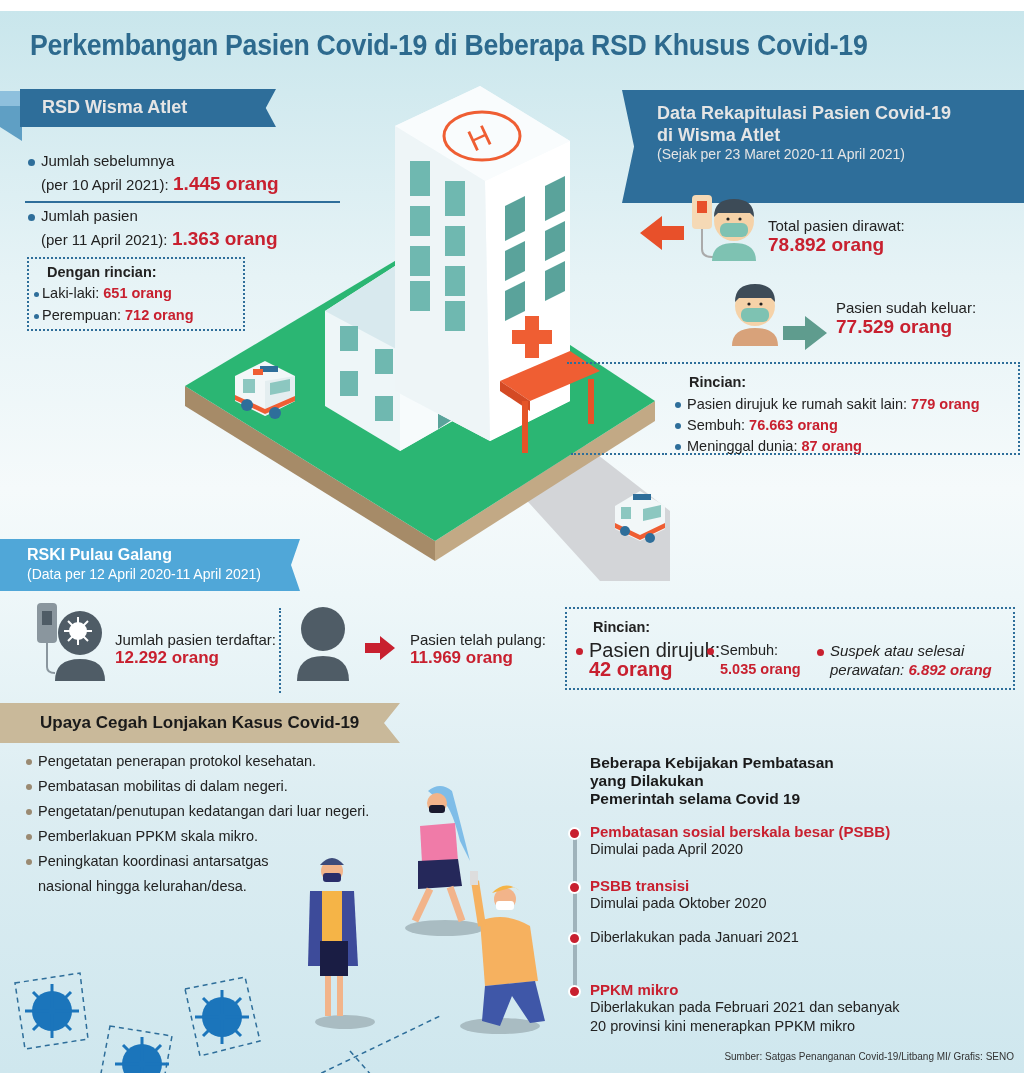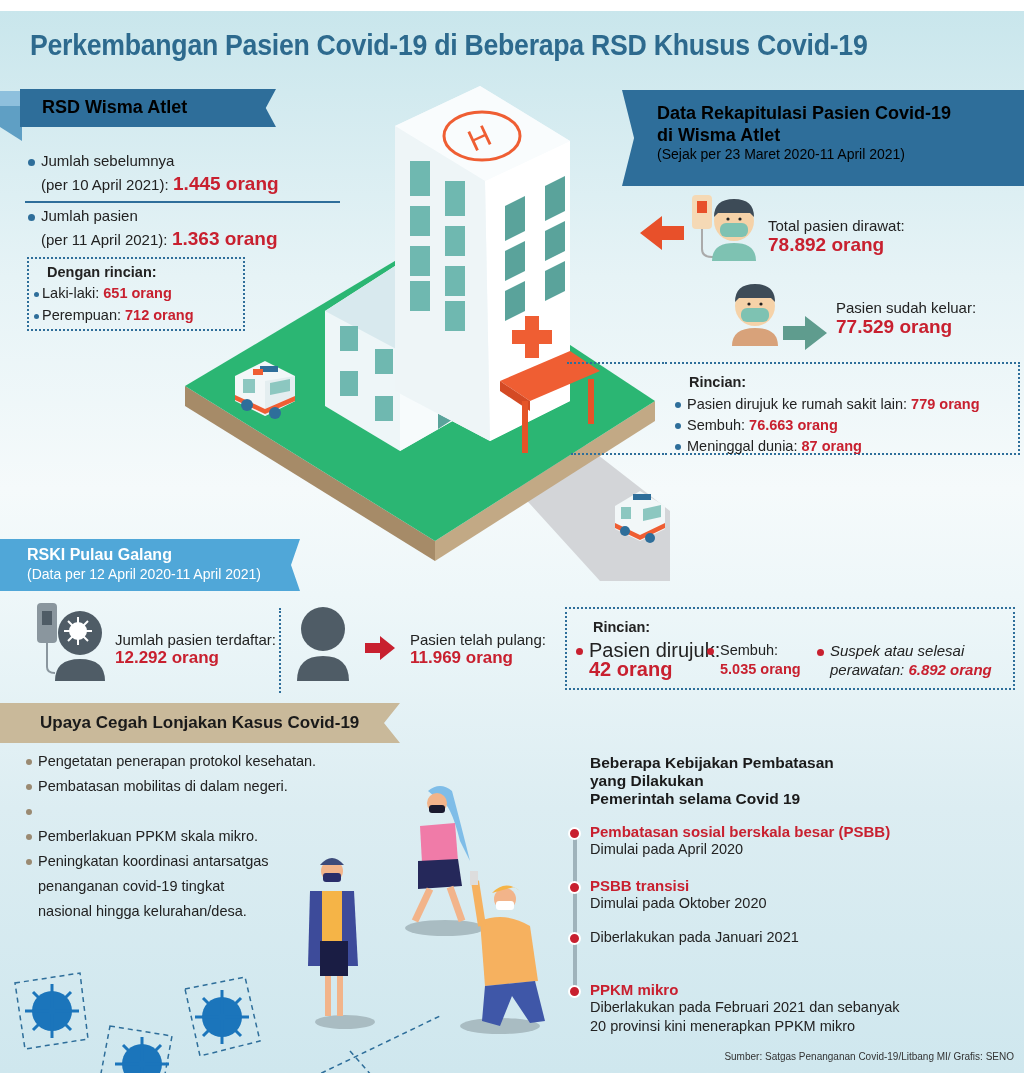--- a/index.html
+++ b/index.html
@@ -8,40 +8,40 @@
   .canvas {
     position:absolute; left:0; top:11px; width:1024px; height:1062px;
     background: linear-gradient(180deg, #c9e6ec 0%, #e6f3f6 25%, #f5fafb 45%, #eef7f9 55%, #dcedf2 75%, #cfe7ee 100%);
     overflow:hidden;
   }
   .abs { position:absolute; }
   .title {
     left:30px; top:18px; font-size:29px; font-weight:bold; color:#2d6a8e;
     letter-spacing:-0.3px; transform:scaleX(0.92); transform-origin:left;
   }
-  .ribbon-dark { background:#2e6e9a; color:#000000; }
+  .ribbon-dark { background:#2e6e9a; color:#e5e5e5; }
   .ribbon-light { background:#50a7d8; color:#fff; }
   .ribbon-tan { background:#c9b99a; color:#1a1a1a; }
   .sec-ribbon-left {
     left:20px; top:78px; width:256px; height:38px;
     clip-path: polygon(0 0, 100% 0, 96% 50%, 100% 100%, 0 100%);
   }
   .sec-ribbon-left .txt { position:absolute; left:22px; top:8px; font-size:18px; font-weight:bold; }
   .fold { left:0; top:95px; width:22px; height:35px; background:#5f9fc4;
           clip-path:polygon(0 0,100% 0,100% 100%,0 60%); }
   .fold2 { left:0; top:80px; width:22px; height:18px; background:#8ec0dd; }
   .bullet-dot { display:inline-block; width:7px; height:7px; border-radius:50%; background:#2e6e9a; margin-right:6px; vertical-align:middle; }
   .red { color:#c8202f; font-weight:bold; }
   .body-text { font-size:15px; color:#222; }
   .big-red { font-size:19px; font-weight:bold; color:#c8202f; }
 
   .dotted-box { border:2px dotted #2e6e9a; }
 
   .right-ribbon {
-    left:622px; top:79px; width:402px; height:96px;
+    left:622px; top:79px; width:402px; height:113px;
     clip-path: polygon(0 0, 100% 0, 100% 100%, 0 100%, 3% 50%);
   }
   .right-ribbon .t1 { position:absolute; left:35px; top:12px; font-size:18px; font-weight:bold; line-height:22px; }
   .right-ribbon .t2 { position:absolute; left:35px; top:56px; font-size:14px; }
 
   .galang-ribbon {
     left:0; top:528px; width:300px; height:52px;
     clip-path: polygon(0 0, 100% 0, 97% 50%, 100% 100%, 0 100%);
   }
   .galang-ribbon .t1 { position:absolute; left:27px; top:7px; font-size:16px; font-weight:bold; }
@@ -281,24 +281,23 @@
       <div style="margin-left:13px;"><span>perawatan:</span> <span class="red">6.892 orang</span></div>
     </div>
   </div>
 
   <div class="abs upaya-ribbon ribbon-tan">
     <span class="txt">Upaya Cegah Lonjakan Kasus Covid-19</span>
   </div>
   <div class="abs" style="left:26px;top:738px;">
     <div class="list-item"><span class="tan-dot"></span><span>Pengetatan penerapan protokol kesehatan.</span></div>
     <div class="list-item"><span class="tan-dot"></span><span>Pembatasan mobilitas di dalam negeri.</span></div>
-    <div class="list-item"><span class="tan-dot"></span></div>
+    <div class="list-item"><span class="tan-dot"></span><span>Pengetatan/penutupan kedatangan dari luar negeri.</span></div>
     <div class="list-item"><span class="tan-dot"></span><span>Pemberlakuan PPKM skala mikro.</span></div>
     <div class="list-item"><span class="tan-dot"></span><span>Peningkatan koordinasi antarsatgas</span></div>
-    <div class="list-item" style="margin-left:12px;">penanganan covid-19 tingkat</div>
     <div class="list-item" style="margin-left:12px;">nasional hingga kelurahan/desa.</div>
   </div>
 
   <svg class="abs" style="left:0;top:900px;" width="580" height="170" viewBox="0 0 580 170">
     <g fill="none" stroke="#2e6e9a" stroke-width="1.5" stroke-dasharray="5,4">
       <polygon points="15,72 80,62 88,128 25,138"></polygon>
       <polygon points="110,115 172,125 160,190 98,178"></polygon>
       <polygon points="185,78 245,66 260,130 200,145"></polygon>
       <line x1="305" y1="170" x2="440" y2="105"></line>
       <line x1="350" y1="140" x2="495" y2="305"></line>

